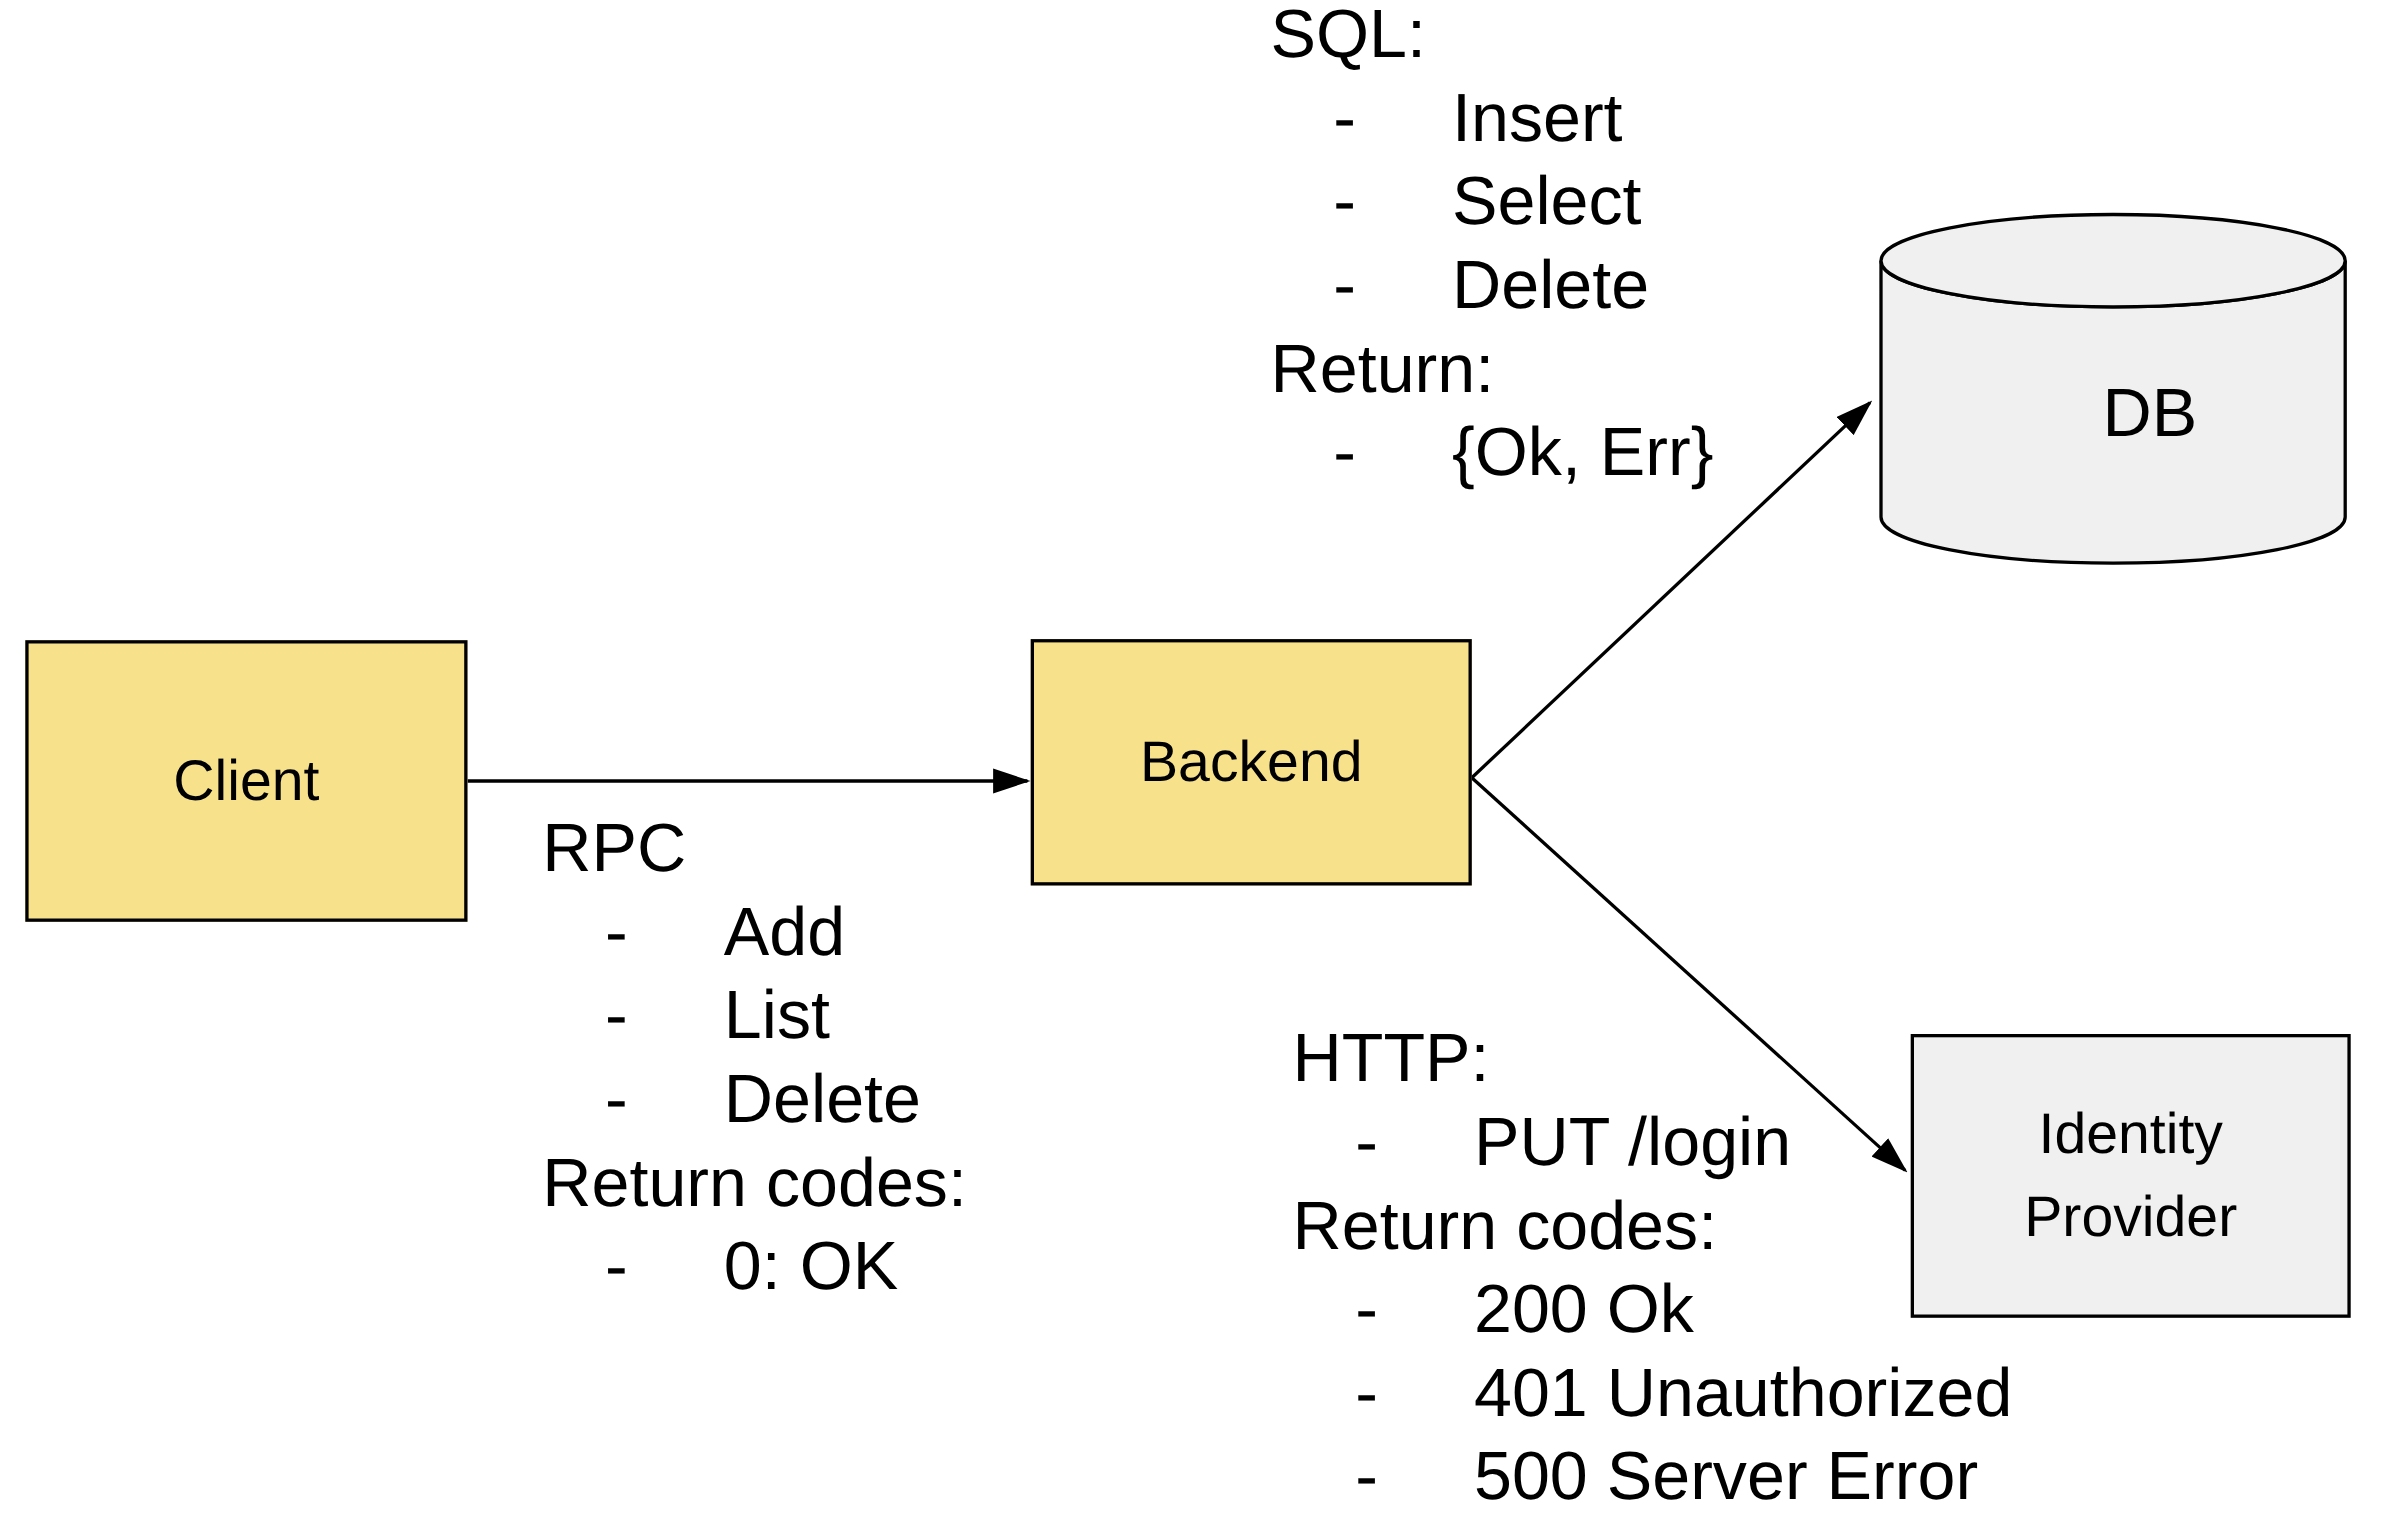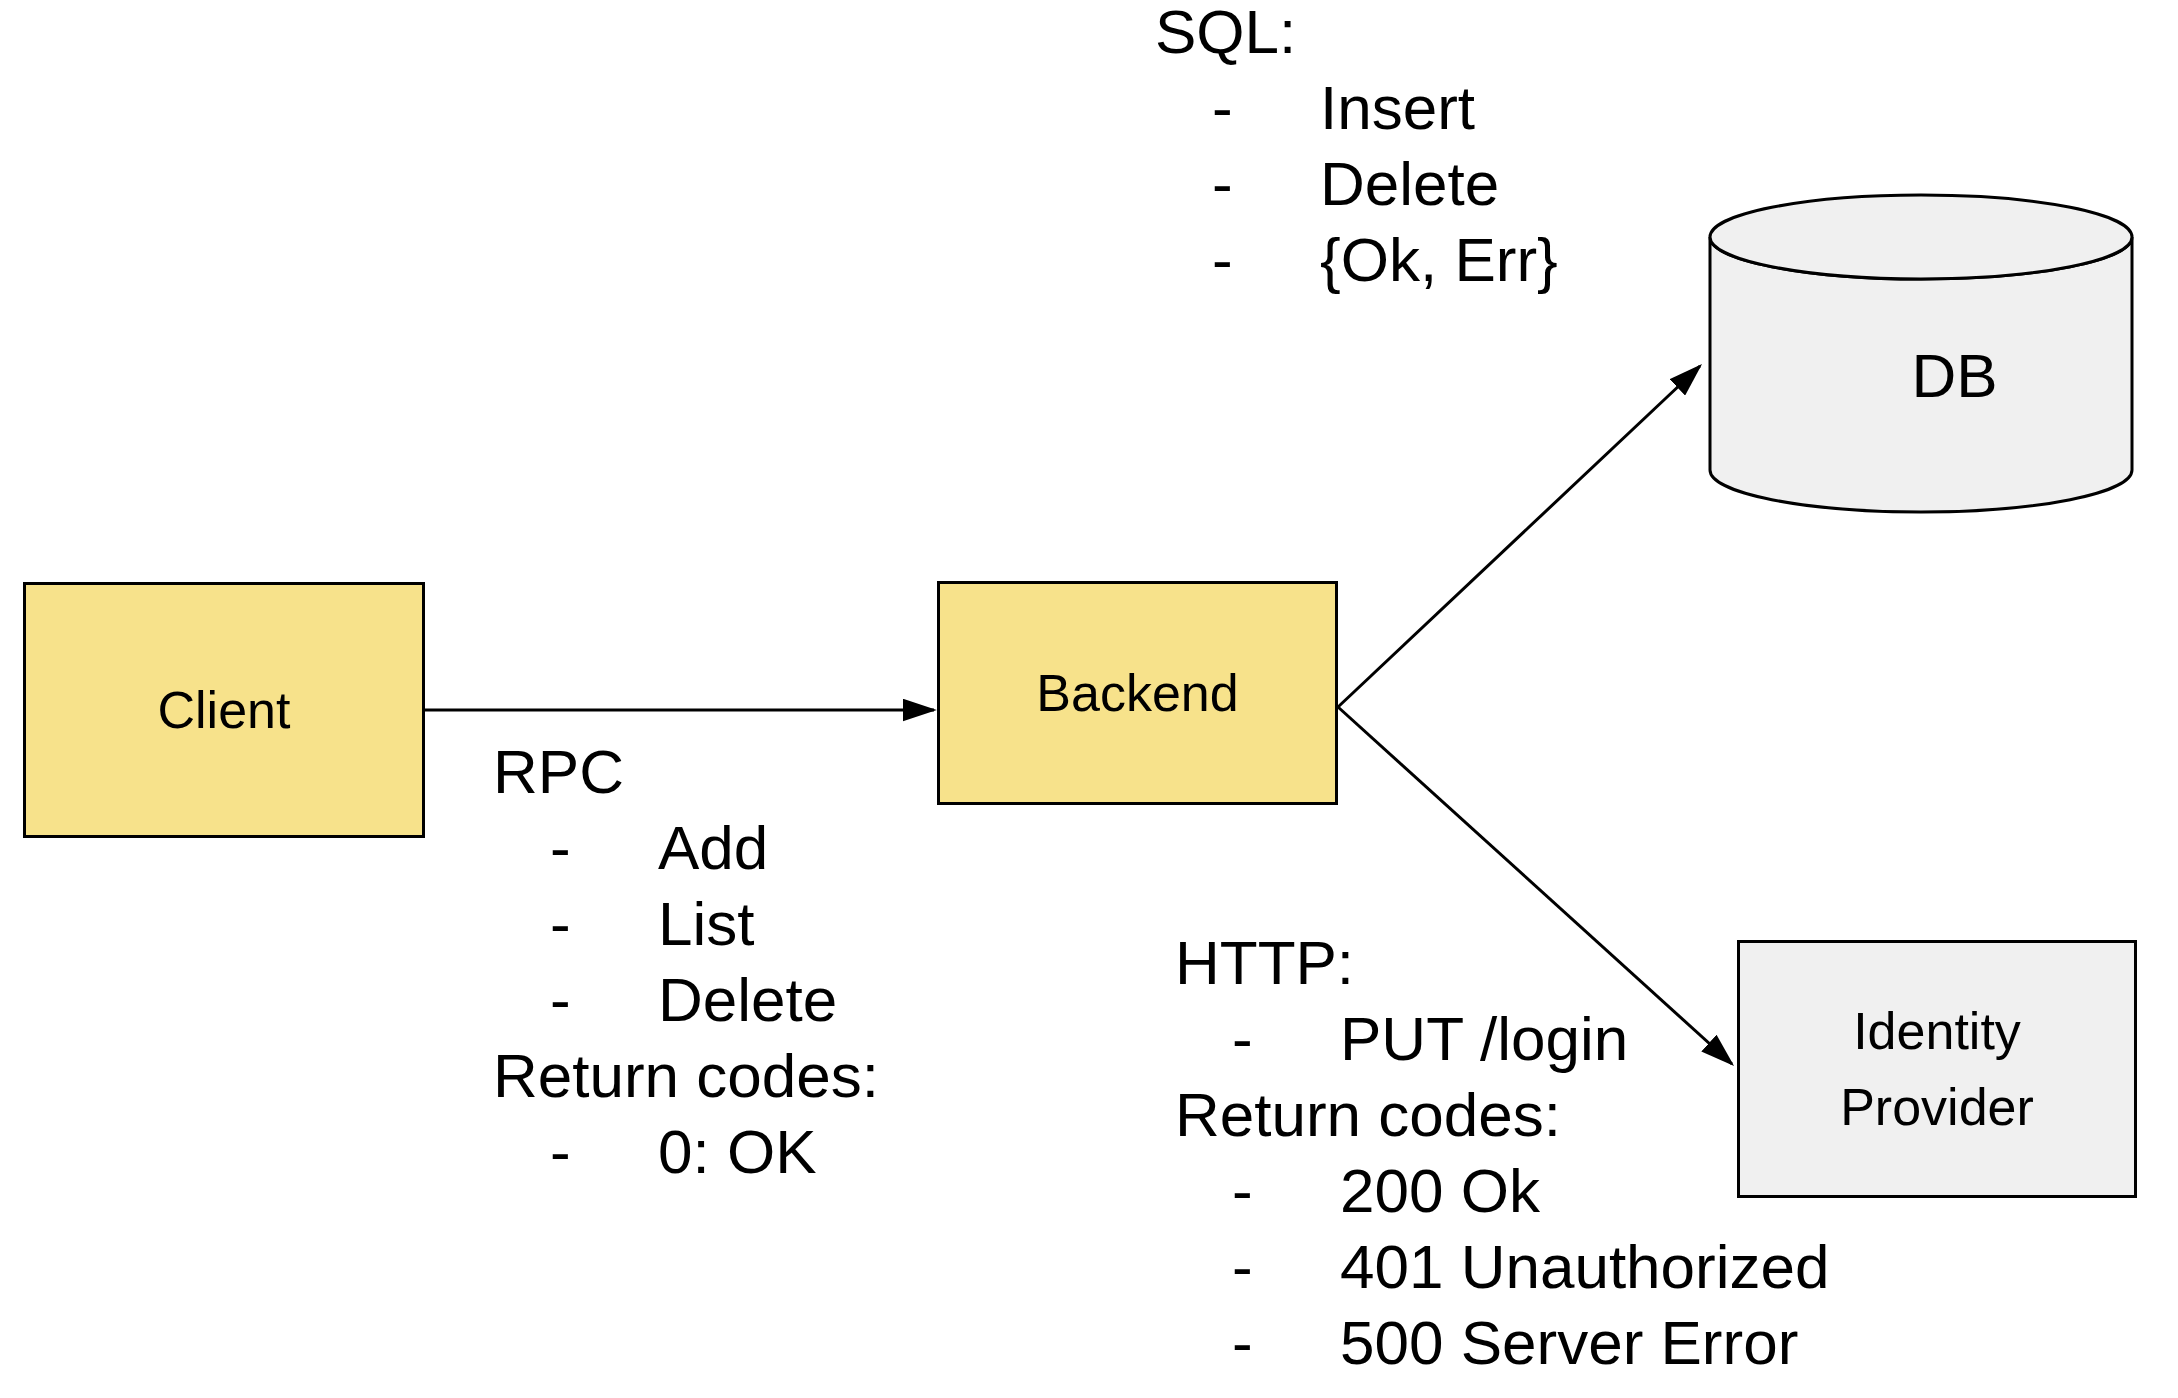--- a/index.html
+++ b/index.html
@@ -95,21 +95,23 @@
   <div class="node gray" id="node-idp">
     <span>Identity</span>
     <span>Provider</span>
   </div>
 
   <div id="db-label">DB</div>
 
   <div class="note" id="note-sql">
     <div class="line">SQL:</div>
     <div class="line item"><span class="bullet">-</span><span>Insert</span></div>
+    <div class="line item"><span class="bullet">-</span><span>Select</span></div>
     <div class="line item"><span class="bullet">-</span><span>Delete</span></div>
+    <div class="line">Return:</div>
     <div class="line item"><span class="bullet">-</span><span>{Ok, Err}</span></div>
   </div>
 
   <div class="note" id="note-rpc">
     <div class="line">RPC</div>
     <div class="line item"><span class="bullet">-</span><span>Add</span></div>
     <div class="line item"><span class="bullet">-</span><span>List</span></div>
     <div class="line item"><span class="bullet">-</span><span>Delete</span></div>
     <div class="line">Return codes:</div>
     <div class="line item"><span class="bullet">-</span><span>0: OK</span></div>

